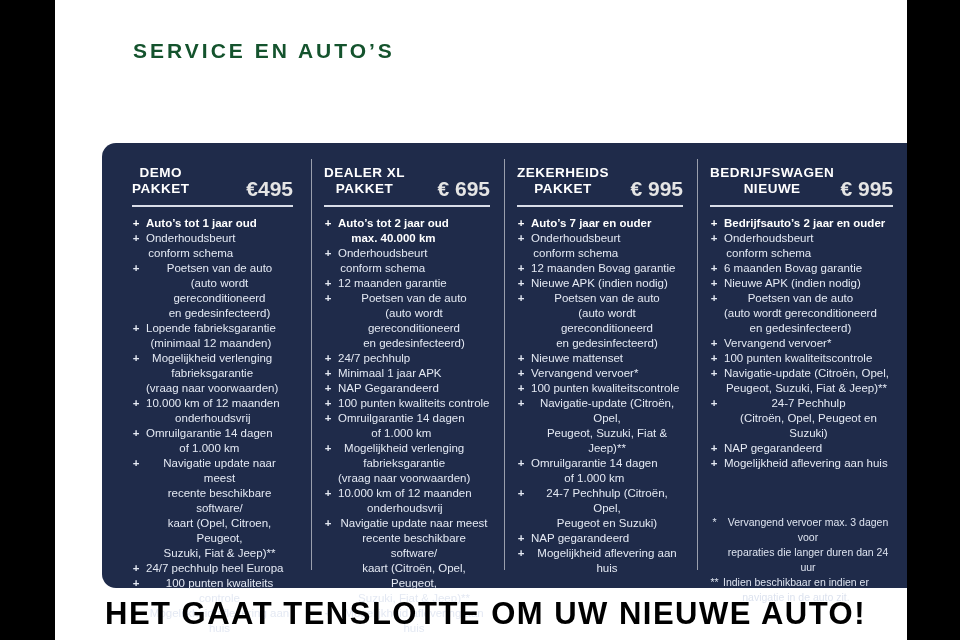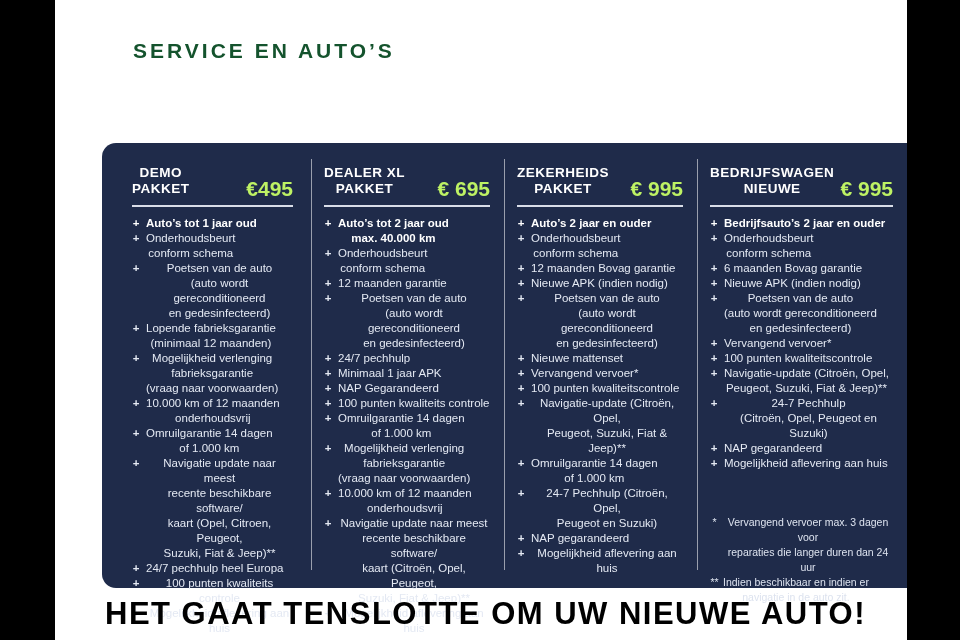--- a/index.html
+++ b/index.html
@@ -48,21 +48,21 @@
 
   .cols { display:grid; grid-template-columns:209px 193px 193px 210px; height:100%; }
   .col { padding:22px 14px 0 13px; }
   .col:first-child { padding-left:30px; padding-right:18px; }
 
   .pkg-head { display:flex; justify-content:space-between; align-items:flex-end; }
   .pkg-name {
     font-size:13.5px; font-weight:700; letter-spacing:0.5px;
     line-height:16px; color:#ffffff; white-space:pre-line;
   }
-  .pkg-price { font-size:21px; font-weight:700; color:#bef264; line-height:17px; white-space:nowrap; }
+  .pkg-price { font-size:21px; font-weight:700; color:#e5e5e5; line-height:17px; white-space:nowrap; }
   .head-rule { height:1.5px; background:rgba(233,237,245,0.92); margin:8px 0 9px; }
 
   .item { display:flex; gap:6px; font-size:11.5px; line-height:15px; color:#e4e9f3; }
   .item .plus { font-weight:700; width:8px; flex:none; }
   .item .item-text { white-space:pre-line; }
   .items .item:first-child .item-text,
   .items .item:first-child .plus { font-weight:700; color:#ffffff; }
 
   .footnotes { margin-top:44px; }
   .footnote { display:flex; gap:4px; font-size:10.5px; line-height:15px; color:#dde3ef; }
@@ -260,21 +260,21 @@
   <div class="col">
     <div class="pkg-head">
       <div class="pkg-name">ZEKERHEIDS
 PAKKET</div>
       <div class="pkg-price">€ 995</div>
     </div>
     <div class="head-rule"></div>
     <div class="items">
   <div class="item">
     <span class="plus">+</span>
-    <span class="item-text">Auto’s 2 jaar en ouder</span>
+    <span class="item-text">Auto’s 7 jaar en ouder</span>
   </div>
 
   <div class="item">
     <span class="plus">+</span>
     <span class="item-text">Onderhoudsbeurt
 conform schema</span>
   </div>
 
   <div class="item">
     <span class="plus">+</span>

